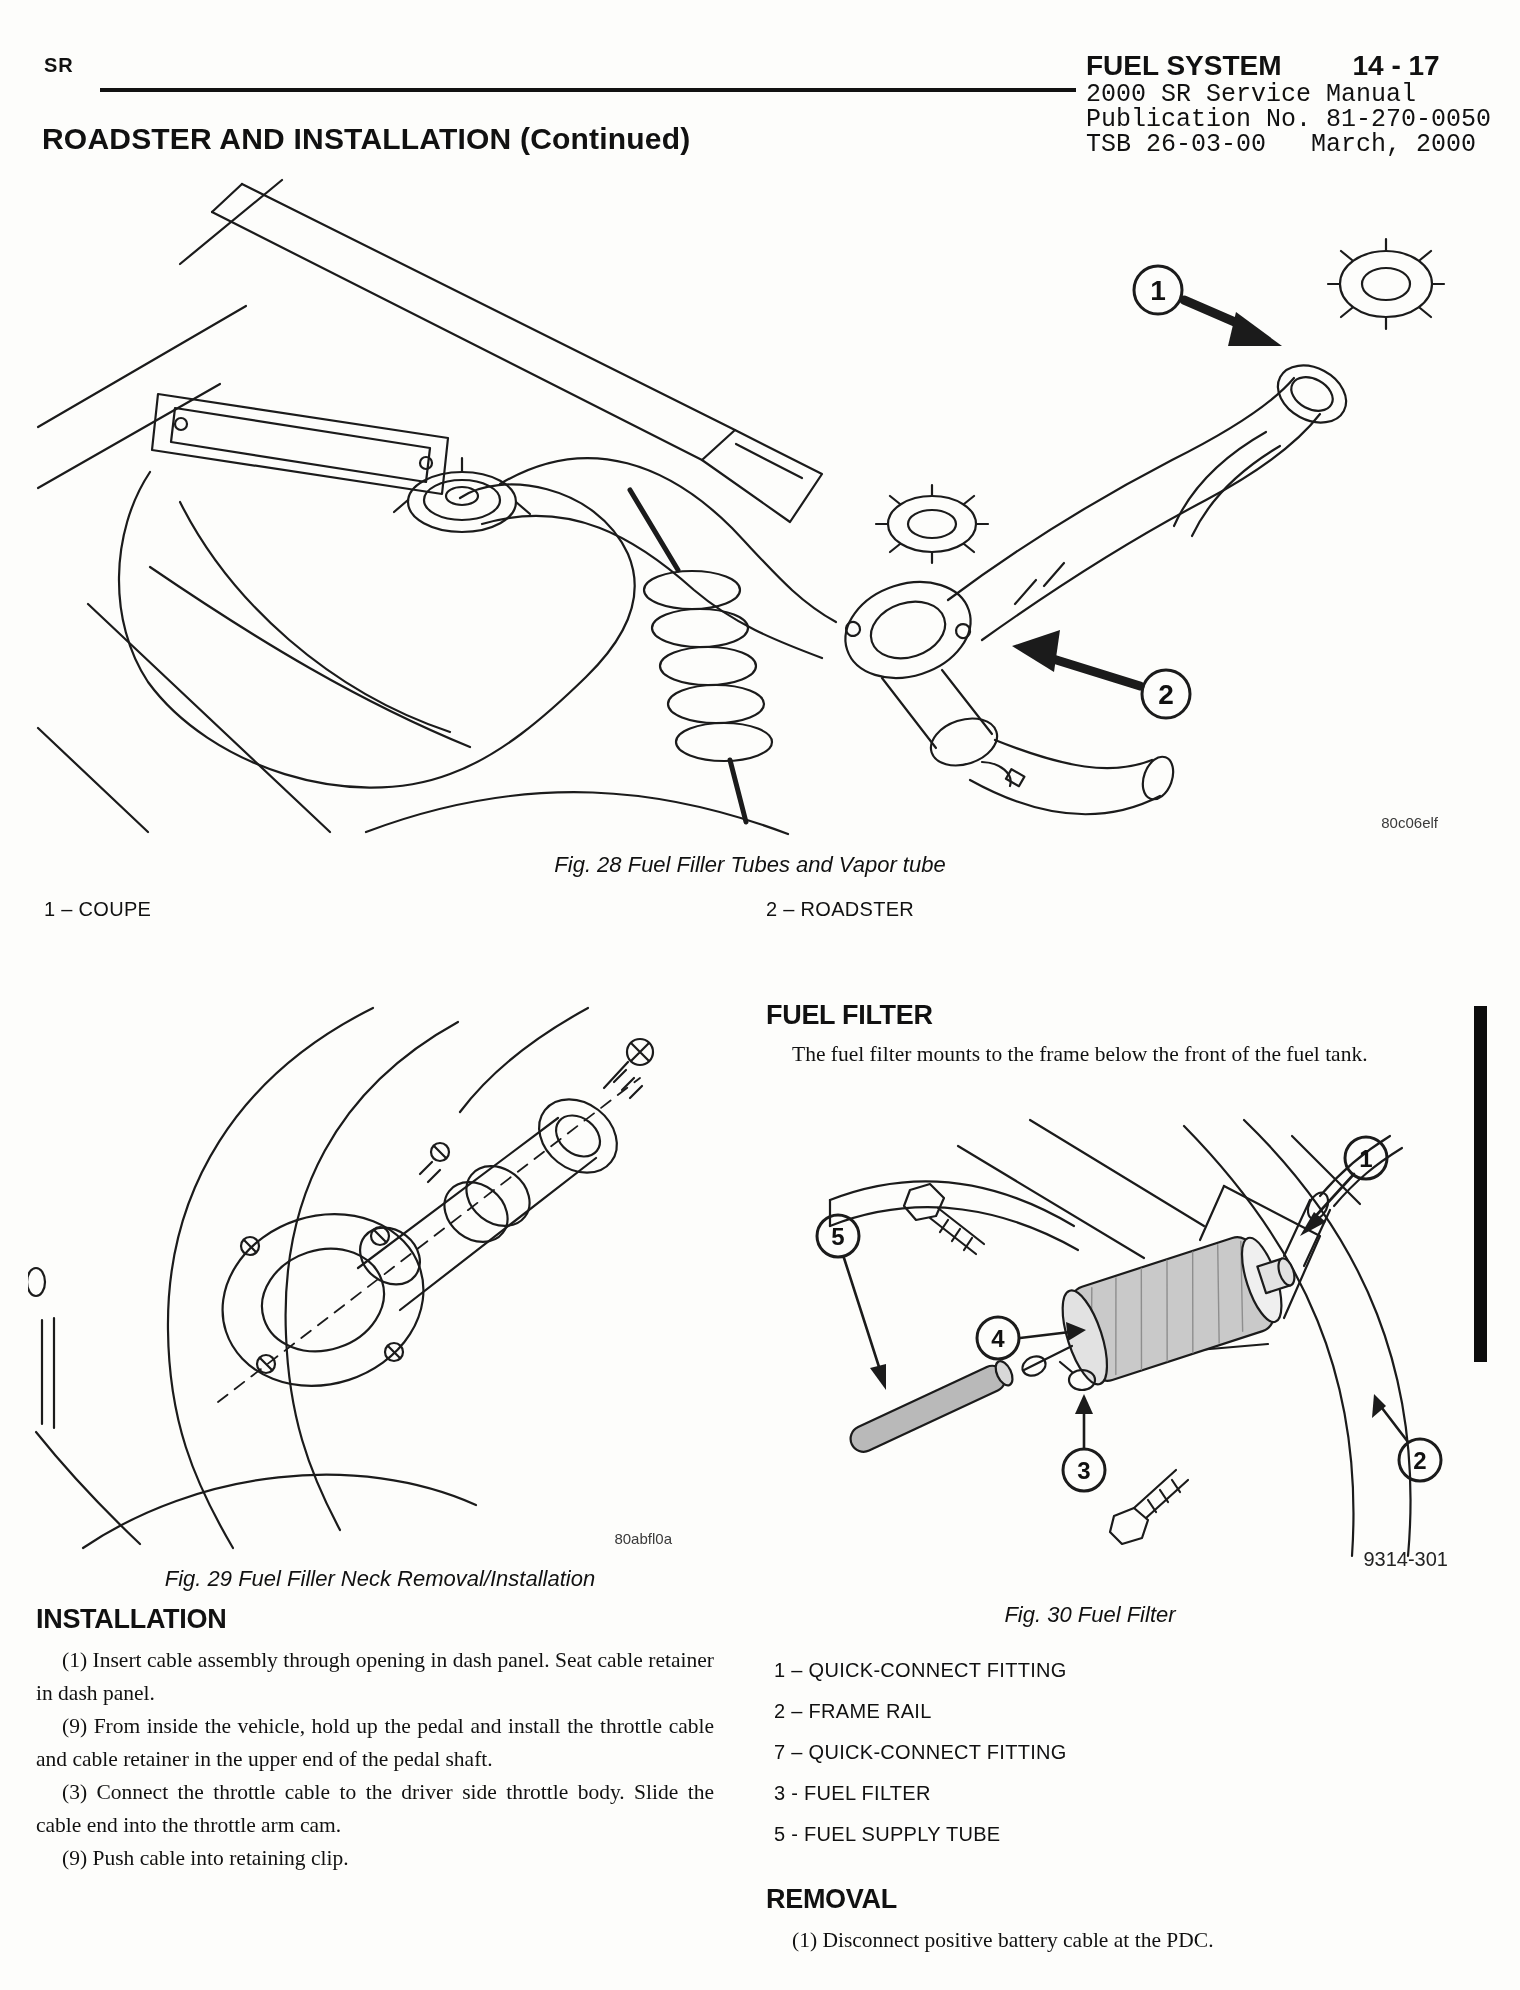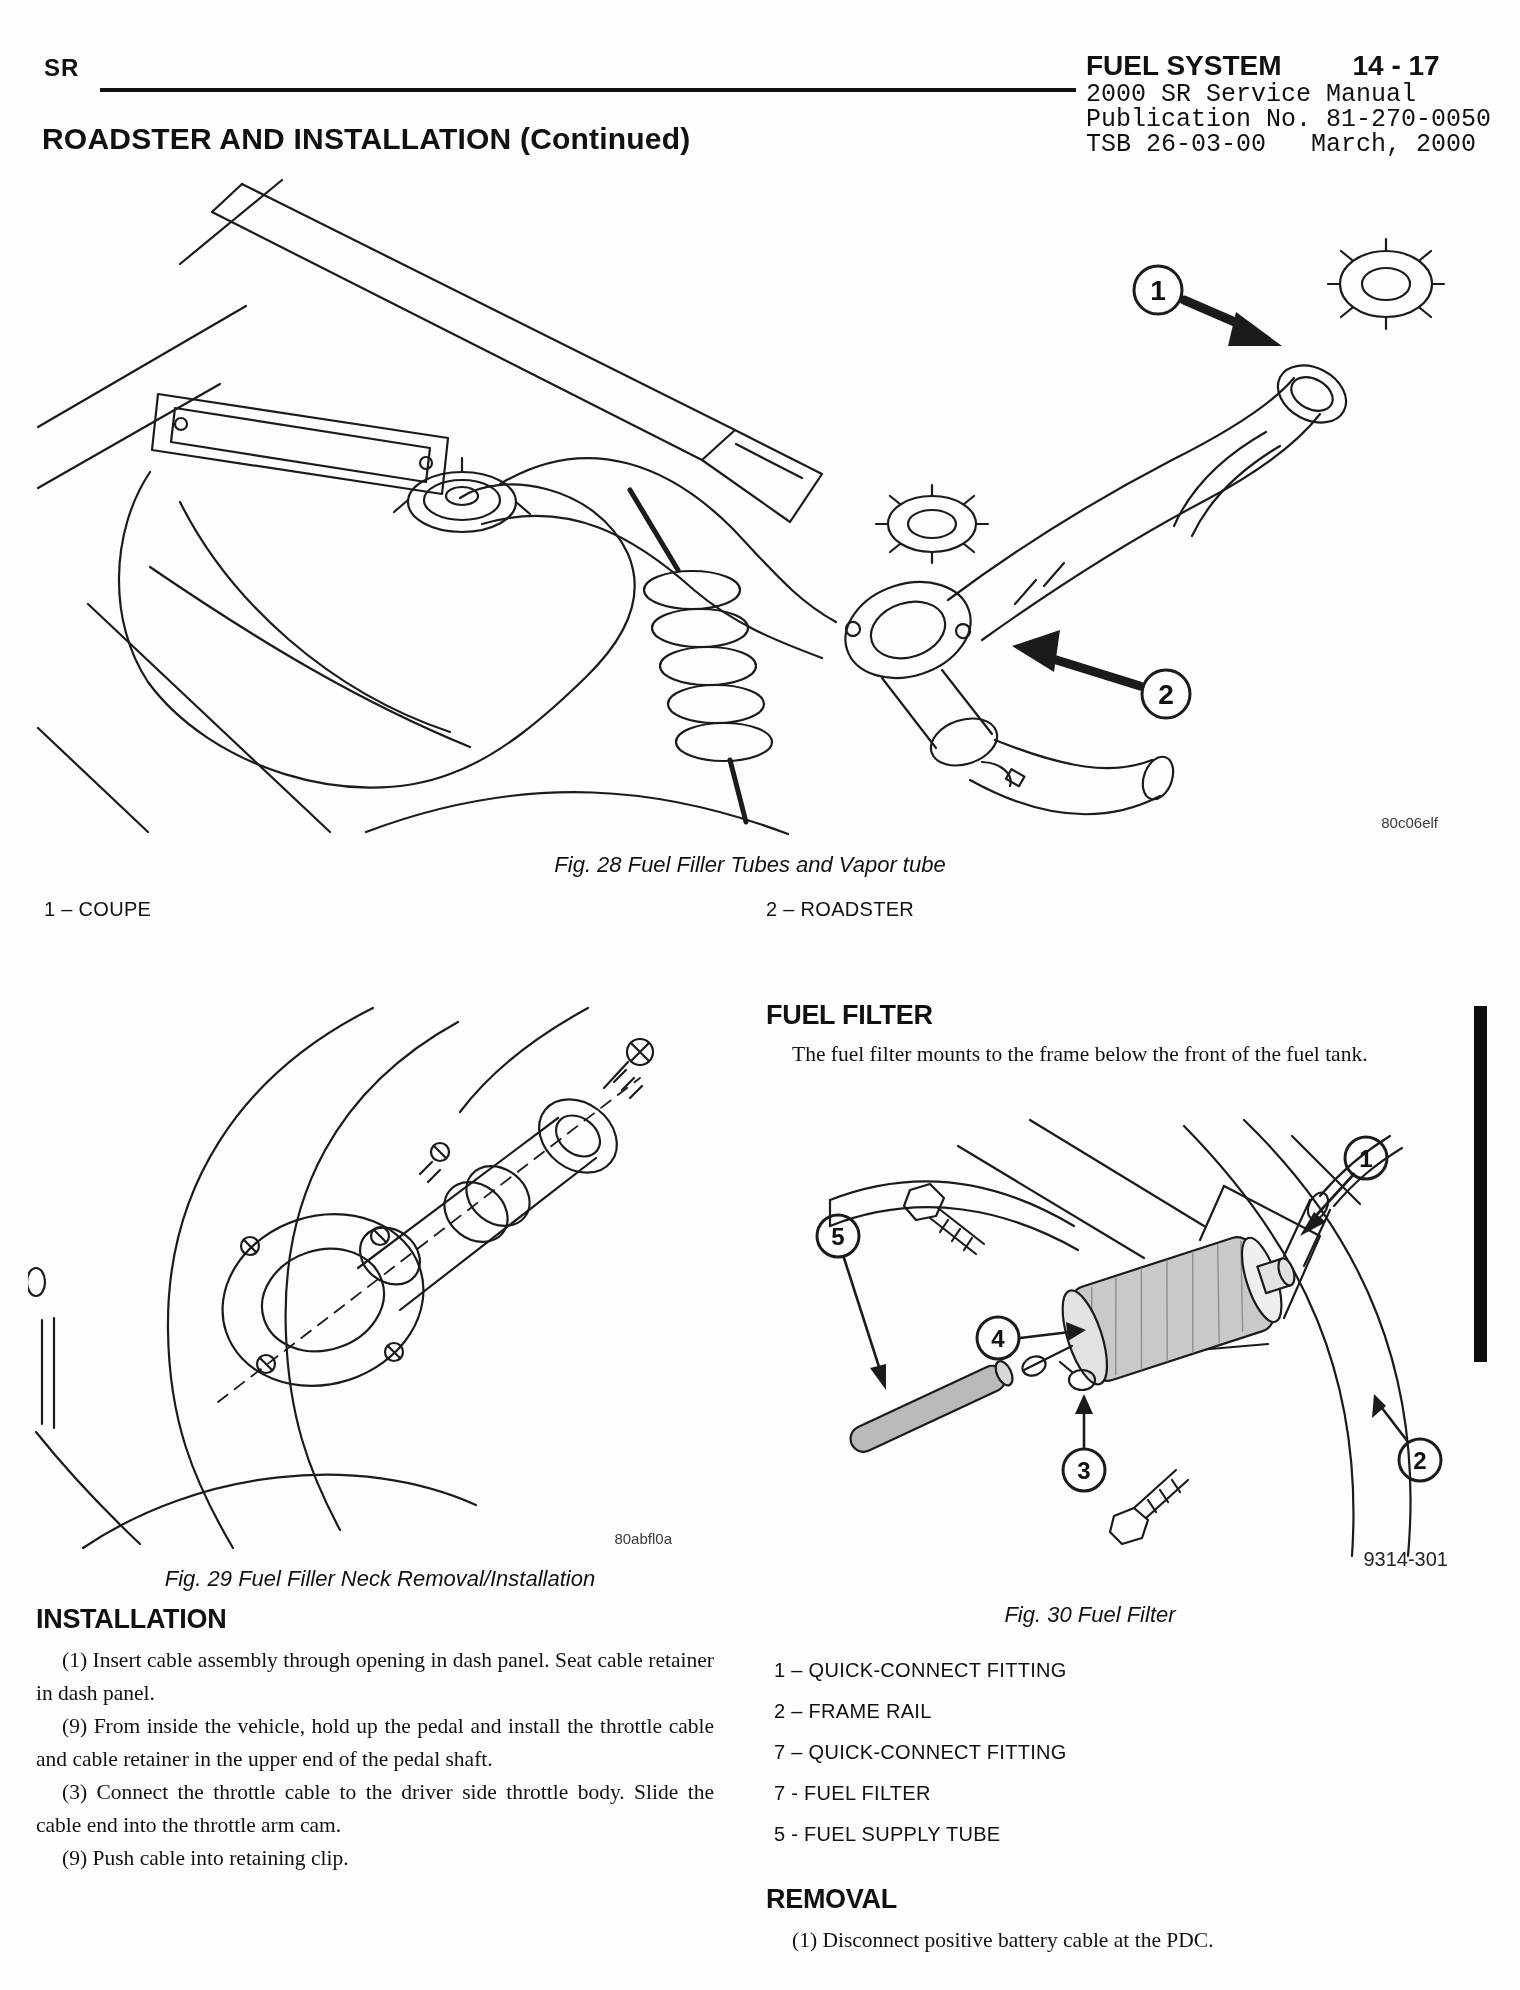--- a/index.html
+++ b/index.html
@@ -6,21 +6,21 @@
   .page {
     position:relative; width:1520px; height:1990px; background:#fdfdfb;
     font-family:"Liberation Serif", serif; color:#111; overflow:hidden;
     margin:0 auto;
   }
   .abs { position:absolute; }
   .sans { font-family:"Liberation Sans", sans-serif; }
   .b { font-weight:700; }
 
   
-  .hdr-sr { left:44px; top:54px; font-size:24px; letter-spacing:1px; }
+  .hdr-sr { left:44px; top:54px; font-size:20px; letter-spacing:1px; }
   .hdr-rule { left:100px; top:88px; width:976px; height:4px; background:#121212; }
   .hdr-right { left:1086px; top:50px; }
   .hdr-row1 { display:flex; align-items:baseline; }
   .hdr-sec { font-size:28px; }
   .hdr-pg { font-size:28px; margin-left:71px; }
   .hdr-sub { font-size:25px; line-height:25px; font-family:Liberation Mono, monospace; white-space:pre; }
 
   .title { left:42px; top:122px; font-size:30px; letter-spacing:.2px; }
 
   
@@ -294,21 +294,21 @@
     <text class="co-sm" x="66" y="137">5</text>
     <text class="code-lg" x="676" y="458">9314-301</text>
   </svg>
 
   <div class="abs caption" style="left:744px; top:1602px; width:692px;">Fig. 30 Fuel Filter</div>
 
   <div class="abs legend-list" style="left:774px; top:1650px;">
     <div class="legend-item">1 – QUICK-CONNECT FITTING</div>
     <div class="legend-item">2 – FRAME RAIL</div>
     <div class="legend-item">7 – QUICK-CONNECT FITTING</div>
-    <div class="legend-item">7 - FUEL FILTER</div>
+    <div class="legend-item">3 - FUEL FILTER</div>
     <div class="legend-item">5 - FUEL SUPPLY TUBE</div>
   </div>
 
   <div class="abs sec-head" style="left:766px; top:1884px;">REMOVAL</div>
 
   <div class="abs bodytext" style="left:766px; top:1924px; width:694px;">
     <p>(1) Disconnect positive battery cable at the PDC.</p>
   </div>
 
   <div class="abs rev-bar"></div>

